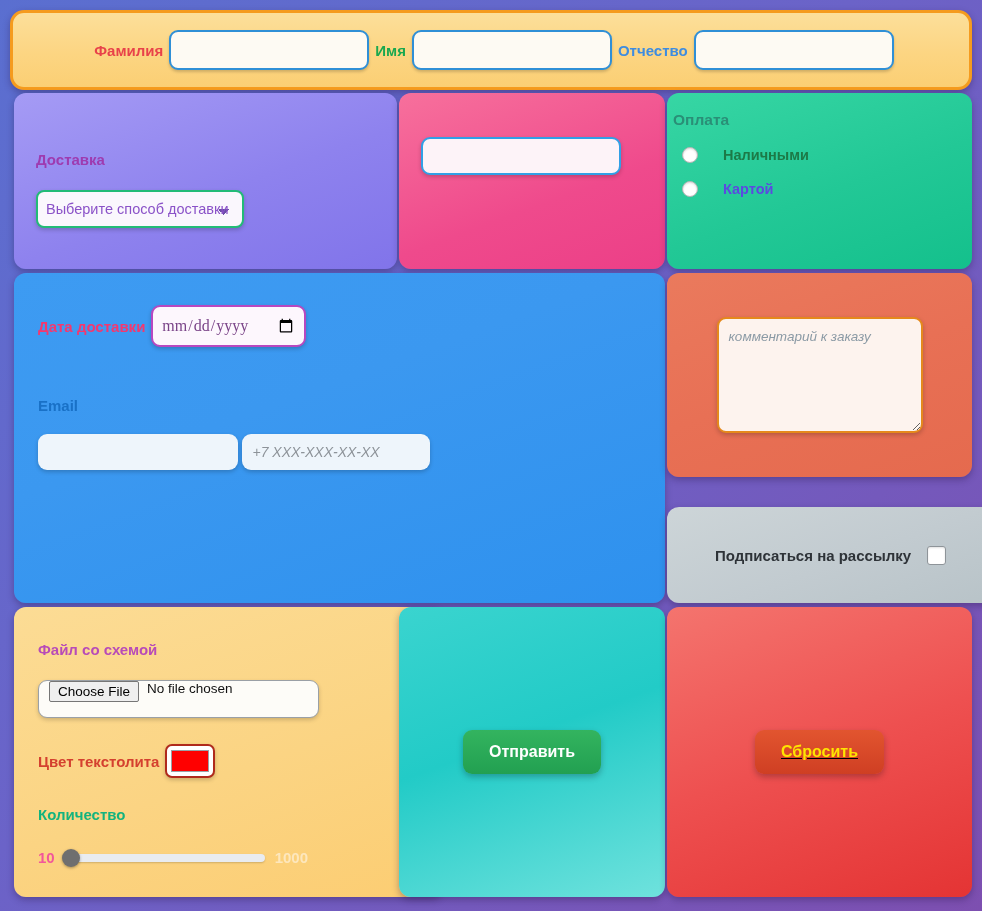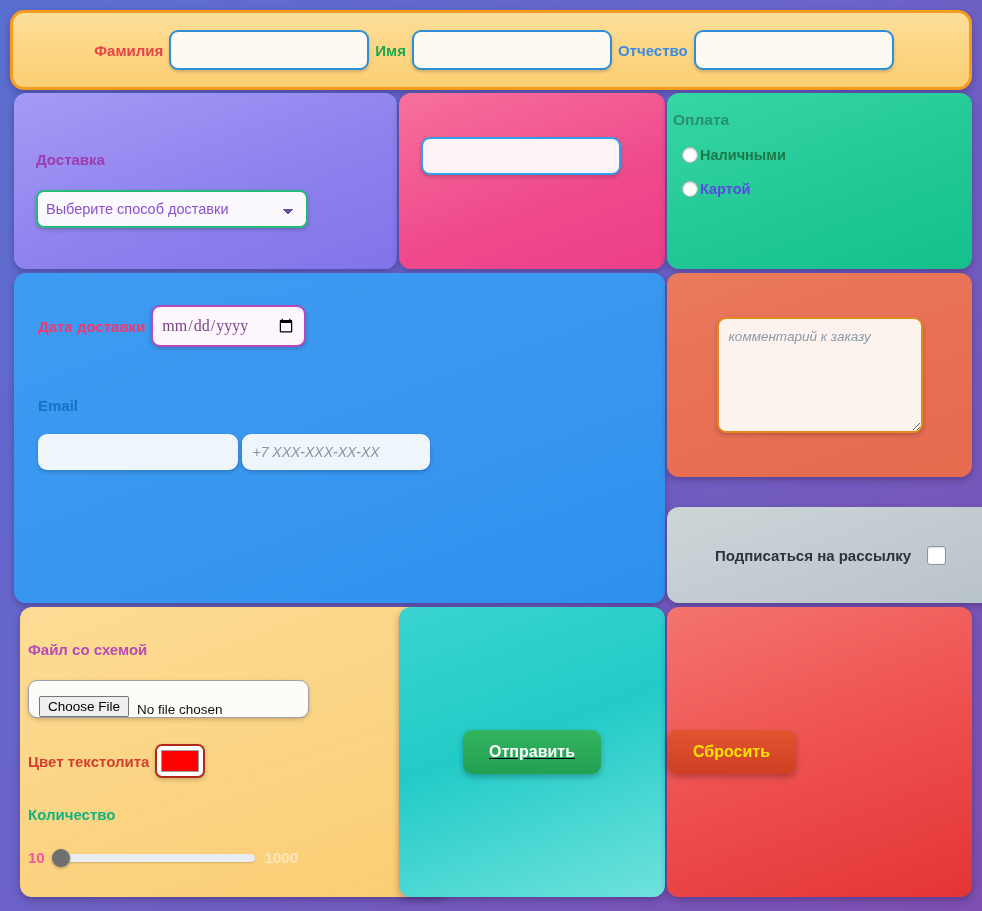--- a/index.html
+++ b/index.html
@@ -66,21 +66,21 @@
   }
   .delivery-card .lbl {
     display:block;
     color: #9e3bb0;
     font-weight: bold;
     font-size: 15px;
     margin-top: 42px;
   }
   .delivery-select {
     margin-top: 22px;
-    width: 272px; height: 38px;
+    width: 208px; height: 38px;
     border: 2px solid #22bb77;
     border-radius: 8px;
     background: #faf7fd;
     color: #8a52c8;
     font-size: 14.5px;
     padding: 0 8px;
     outline: none;
     box-shadow: 0 2px 4px rgba(0,0,0,.2);
     font-family: "Liberation Sans", sans-serif;
     -webkit-appearance: none; appearance: none;
@@ -124,21 +124,21 @@
     padding: 18px 6px;
   }
   .payment-card .head {
     display:block;
     color: #2a8f77;
     font-weight: bold;
     font-size: 15.5px;
     margin-bottom: 18px;
   }
   .radio-row {
-    display: flex; align-items: center; gap: 2px;
+    display: flex; align-items: center; gap: 25px;
     margin-bottom: 18px;
     padding-left: 9px;
   }
   .radio-dot {
     width: 16px; height: 16px; border-radius: 50%;
     background: #ffffff;
     border: 1px solid #b4b4b4;
     box-shadow: inset 0 1px 2px rgba(0,0,0,.15);
     flex: none;
   }
@@ -233,36 +233,36 @@
   .subscribe-box {
     width: 19px; height: 19px;
     background: #ffffff;
     border: 1px solid #8e9499;
     border-radius: 3px;
     box-shadow: inset 0 1px 2px rgba(0,0,0,.12);
   }
 
   
   .options-card {
-    left: 20px; top: 607px; width: 429px; height: 290px;
+    left: 14px; top: 607px; width: 429px; height: 290px;
     background: linear-gradient(160deg, #fcdc95 0%, #fbd483 55%, #fccd72 100%);
     border-radius: 12px;
-    padding: 18px 8px;
+    padding: 18px 24px;
   }
   .file-label {
     display:block; color: #b84bb8; font-weight: bold; font-size: 15px;
     margin-top: 16px;
   }
   .file-box {
     margin-top: 22px;
     width: 281px; height: 38px;
     border: 1px solid #9aa0a6;
     border-radius: 9px;
     background: #fdfcf8;
-    display: flex; align-items: flex-end;
+    display: flex; align-items: flex-start;
     padding: 0 10px; gap: 8px;
     box-shadow: 0 2px 4px rgba(0,0,0,.18);
   }
   .choose-file-btn {
     background: #efefef;
     border: 1px solid #767676;
     border-radius: 2px;
     font-size: 13.5px;
     color: #000;
     padding: 2px 8px;
@@ -306,40 +306,40 @@
     width: 18px; height: 18px;
     border-radius: 50%;
     background: #6f6f6f;
     box-shadow: 0 1px 3px rgba(0,0,0,.35);
   }
 
   .submit-card {
     left: 399px; top: 607px; width: 266px; height: 290px;
     background: linear-gradient(160deg, #3ad4cf 0%, #22cbc7 45%, #6fe2dd 100%);
     border-radius: 12px;
-    display: flex; align-items: center; justify-content: center; text-decoration: underline;
+    display: flex; align-items: center; justify-content: center;
   }
   .submit-btn {
     background: linear-gradient(180deg, #33b45f 0%, #22a051 100%);
     color: #ffffff;
     font-weight: bold;
     font-size: 16px;
     border: none;
     border-radius: 9px;
     padding: 13px 26px;
     box-shadow: 0 3px 6px rgba(0,0,0,.25);
     cursor: pointer;
     font-family: "Liberation Sans", sans-serif;
   }
 
   .reset-card {
     left: 667px; top: 607px; width: 305px; height: 290px;
     background: linear-gradient(160deg, #f4746e 0%, #ee5050 50%, #e43434 100%);
     border-radius: 12px;
-    display: flex; align-items: center; 
+    display: flex; align-items: center; justify-content: center; text-decoration: underline;
   }
   .reset-btn {
     background: linear-gradient(180deg, #e2552f 0%, #cf3f23 100%);
     color: #ffe400;
     font-weight: bold;
     font-size: 16px;
     border: none;
     border-radius: 9px;
     padding: 13px 26px;
     box-shadow: 0 3px 6px rgba(0,0,0,.25);

